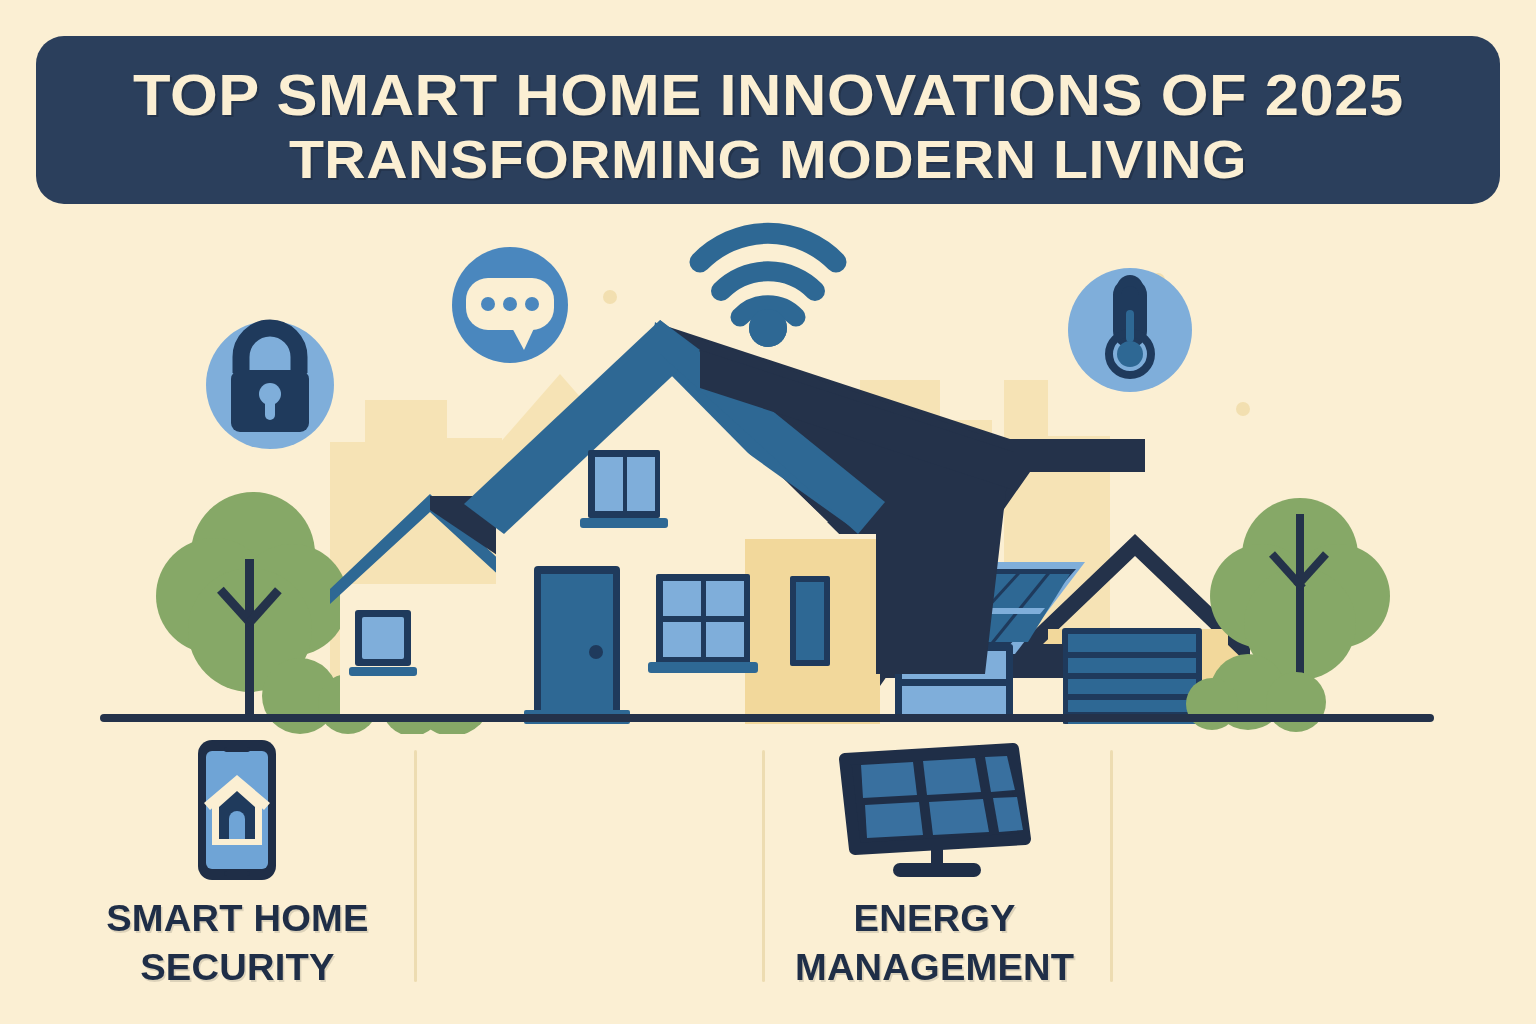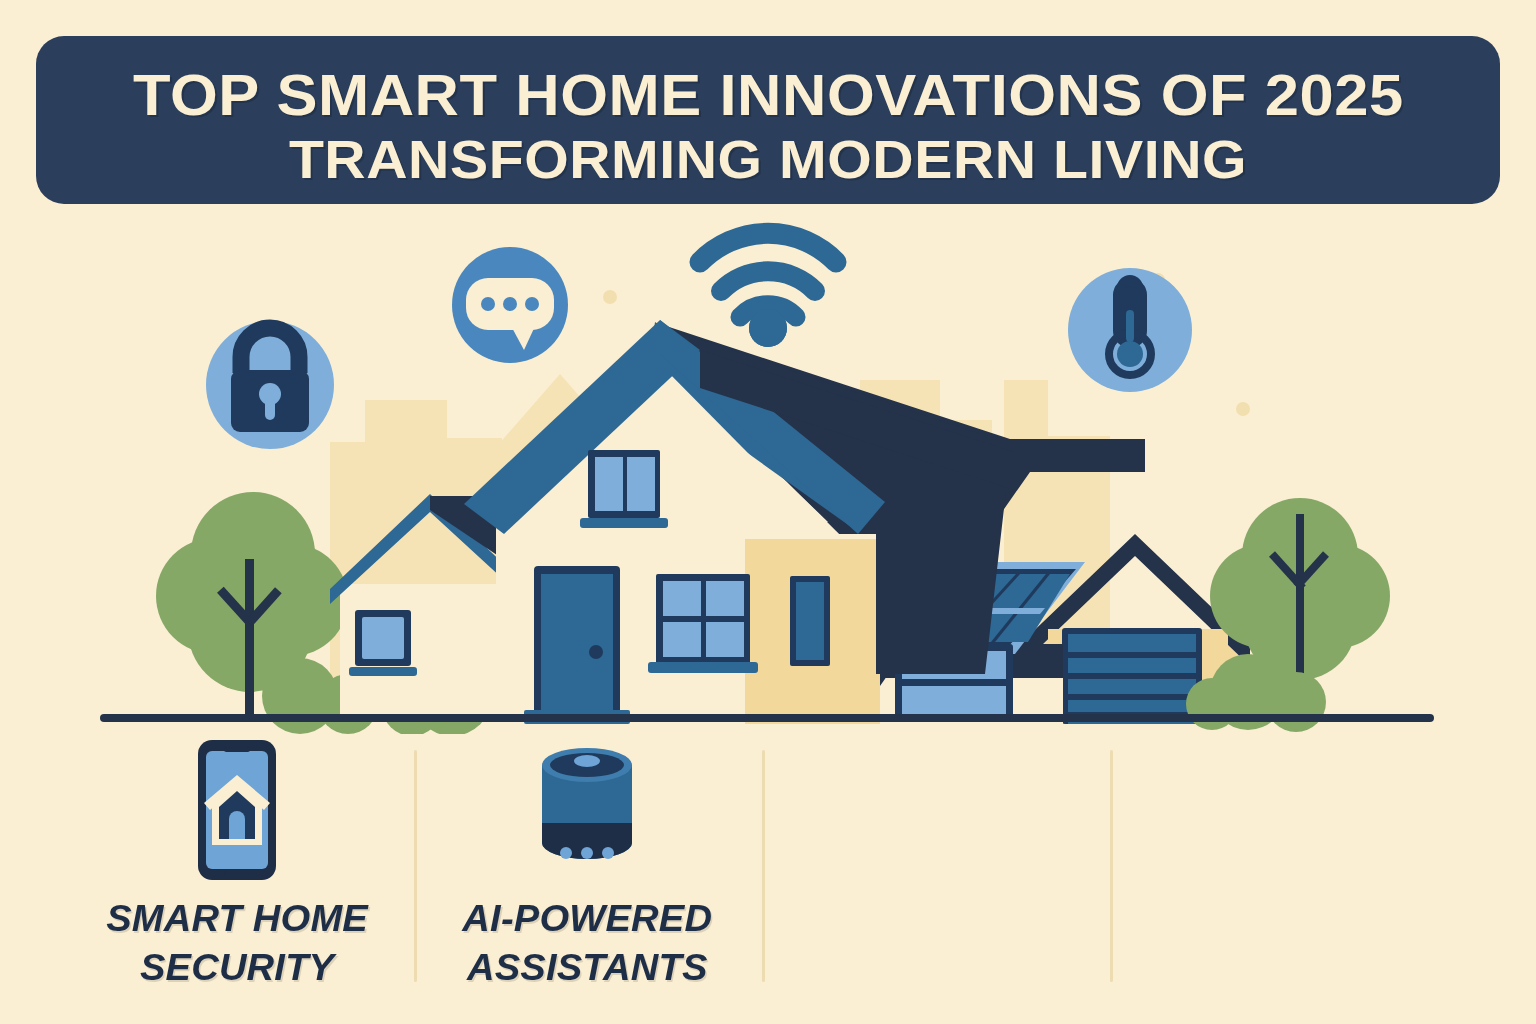--- a/index.html
+++ b/index.html
@@ -77,21 +77,20 @@
     border-radius: 4px;
   }
 
   
   #bottom {
     position: absolute;
     left: 0;
     top: 735px;
     width: 1536px;
     height: 289px;
-    font-style: italic;
   }
   .divider {
     position: absolute;
     top: 15px;
     width: 3px;
     height: 232px;
     background: #EDDCB1;
     border-radius: 2px;
   }
   .feature {
@@ -332,35 +331,36 @@
           <polygon points="55,56 73,72 73,104 37,104 37,72" fill="#1F3A5C"></polygon>
           <path d="M47 104 v-20 a8 8 0 0 1 16 0 v20 z" fill="#6FA4D6"></path>
         </svg>
       </div>
       <div class="feature-label">
         <div>SMART HOME</div>
         <div>SECURITY</div>
       </div>
     </div>
 
-    <div class="feature" style="left:422px">
+
+    <div class="feature" style="left:770px">
       <div class="feature-icon">
-        <svg width="130" height="150" viewBox="0 0 130 150">
-          <path d="M20 30 h90 v78 a45 16 0 0 1 -90 0 z" fill="#2E6894"></path>
-          <path d="M20 88 h90 v20 a45 16 0 0 1 -90 0 z" fill="#1F2E47"></path>
-          <ellipse cx="65" cy="30" rx="45" ry="17" fill="#3E7DAD"></ellipse>
-          <ellipse cx="65" cy="30" rx="37" ry="12" fill="#1F3A5C"></ellipse>
-          <ellipse cx="65" cy="26" rx="13" ry="6" fill="#6FA4D6"></ellipse>
-          <circle cx="44" cy="118" r="6" fill="#6FA4D6"></circle>
-          <circle cx="65" cy="118" r="6" fill="#6FA4D6"></circle>
-          <circle cx="86" cy="118" r="6" fill="#6FA4D6"></circle>
+        <svg width="200" height="150" viewBox="0 0 200 150">
+          <path d="M10 24 L178 14 L190 104 L20 114 Z" fill="#1F2E47" stroke="#1F2E47" stroke-width="12" stroke-linejoin="round"></path>
+          <polygon points="26,30 78,27 82,60 28,63" fill="#39709F"></polygon>
+          <polygon points="88,26 140,23 146,57 92,60" fill="#39709F"></polygon>
+          <polygon points="150,22 172,21 180,55 156,57" fill="#39709F"></polygon>
+          <polygon points="30,70 84,67 88,100 32,103" fill="#39709F"></polygon>
+          <polygon points="94,67 148,64 154,97 98,100" fill="#39709F"></polygon>
+          <polygon points="158,63 182,62 188,95 164,97" fill="#39709F"></polygon>
+          <rect x="96" y="104" width="12" height="28" fill="#1F2E47"></rect>
+          <rect x="58" y="128" width="88" height="14" rx="7" fill="#1F2E47"></rect>
         </svg>
       </div>
       <div class="feature-label">
-        <div>AI-POWERED</div>
-        <div>ASSISTANTS</div>
+        <div>ENERGY</div>
+        <div>MANAGEMENT</div>
       </div>
     </div>
 
 
-
   </div>
 </div>
 
 </body></html>

